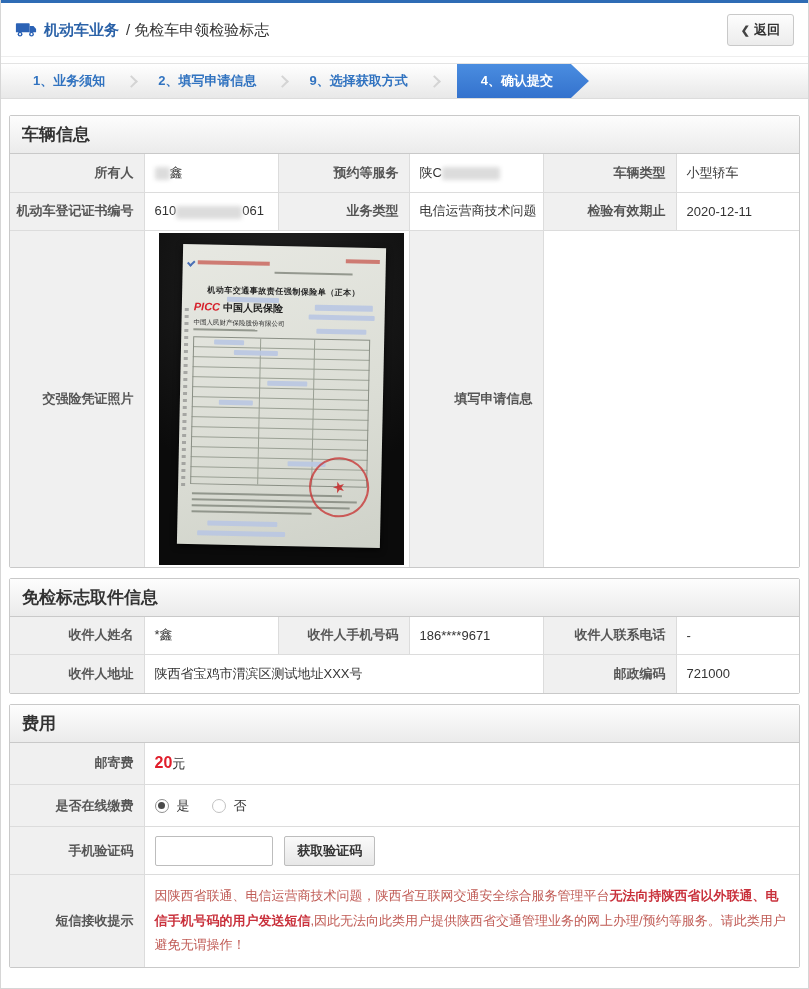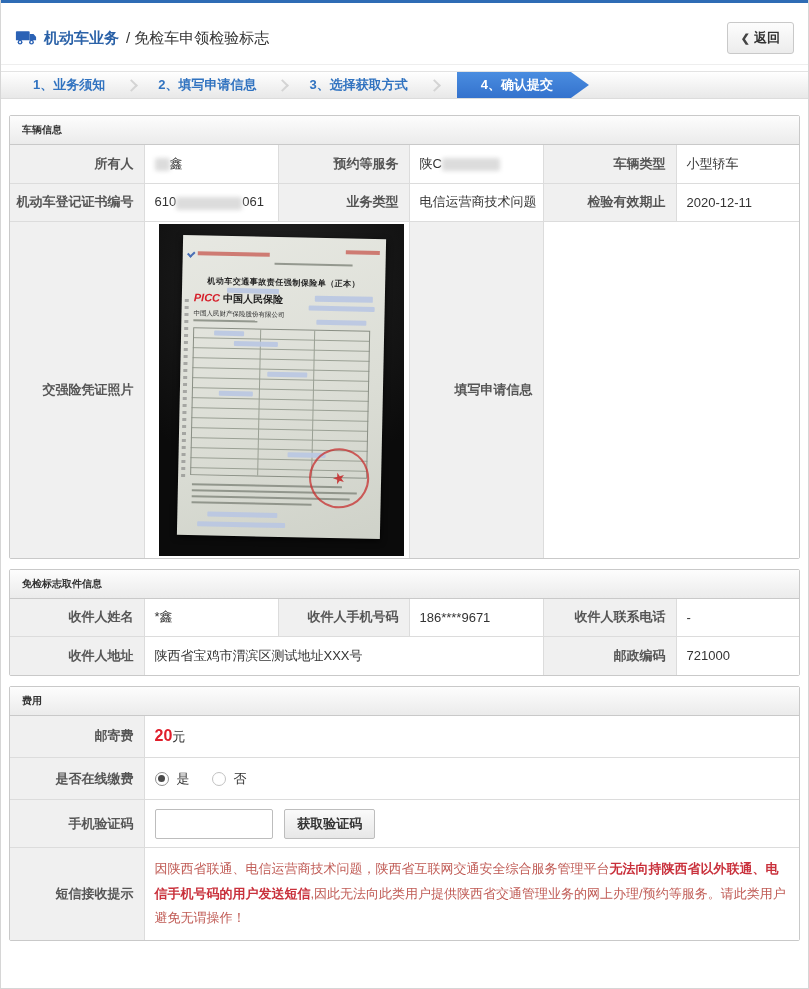--- a/index.html
+++ b/index.html
@@ -2,38 +2,38 @@
 <html><head>
 <meta charset="utf-8">
 <style>
   * { margin:0; padding:0; box-sizing:border-box; }
   html,body { width:809px; height:989px; background:#fff; }
   body { font-family:"Liberation Sans","DejaVu Sans",sans-serif; overflow:hidden; }
   .page { width:809px; height:989px; border:1px solid #d6d6d6; border-top:none; background:#fff; }
   .topbar { height:3px; background:#2e6cb5; }
 
   
-  .hdr { display:flex; justify-content:space-between; align-items:center; padding:19px 14px 10px; border-bottom:1px solid #eee; }
+  .hdr { display:flex; justify-content:space-between; align-items:center; padding:11px 14px 10px; border-bottom:1px solid #eee; }
   .hdr-left { display:flex; align-items:center; gap:7px; }
   .truck { width:22px; height:16px; }
   .t-primary { color:#2b62a8; font-size:15px; font-weight:bold; }
   .t-secondary { color:#333; font-size:15px; }
   .back-btn { display:inline-flex; align-items:center; gap:4px; background:linear-gradient(#fdfdfd,#ececec); border:1px solid #c9c9c9; border-radius:3px; padding:6px 13px; font-size:13px; font-weight:bold; color:#333; cursor:pointer; }
   .back-chev { font-size:11px; color:#444; }
 
   
-  .steps { margin-top:6px; height:28px; background:linear-gradient(#ffffff,#e8e8e8); border-top:1px solid #e3e3e3; border-bottom:1px solid #dcdcdc; display:flex; align-items:center; padding-left:20px; }
+  .steps { margin-top:6px; height:36px; background:linear-gradient(#ffffff,#e8e8e8); border-top:1px solid #e3e3e3; border-bottom:1px solid #dcdcdc; display:flex; align-items:center; padding-left:20px; }
   .step { color:#3173c0; font-size:13px; font-weight:bold; padding:0 12px; cursor:pointer; }
   .chev { width:9px; height:9px; border-top:2px solid #d4d4d4; border-right:2px solid #d4d4d4; transform:rotate(45deg); margin:0 10px; }
   .step-active { align-self:stretch; display:flex; align-items:center; margin-left:8px; background:linear-gradient(#4a8de0,#3472cd); color:#fff; font-size:13px; font-weight:bold; padding:0 36px 0 24px; clip-path:polygon(0 0,calc(100% - 18px) 0,100% 50%,calc(100% - 18px) 100%,0 100%); cursor:pointer; }
 
   
   .section { margin:16px 8px 10px; border:1px solid #c9c9c9; border-radius:2px; background:#fff; }
   .section + .section { margin-top:10px; }
-  .sec-hd { background:linear-gradient(#fdfdfd,#ebebeb); border-bottom:1px solid #c9c9c9; padding:7px 12px; font-size:10px; font-weight:bold; color:#333; }
+  .sec-hd { background:linear-gradient(#fdfdfd,#ebebeb); border-bottom:1px solid #c9c9c9; padding:7px 12px; font-size:17px; font-weight:bold; color:#333; }
   table { width:100%; border-collapse:collapse; table-layout:fixed; }
   td { border:1px solid #dcdcdc; font-size:13px; height:38px; vertical-align:middle; }
   tr td:first-child { border-left:none; } tr td:last-child { border-right:none; }
   tr:first-child td { border-top:none; } tr:last-child td { border-bottom:none; }
   .lbl { background:#f0f0f0; text-align:right; padding-right:10px; font-weight:bold; color:#555; }
   .val { background:#fff; text-align:left; padding-left:10px; color:#333; }
   .blur { display:inline-block; height:13px; background:#dcdcdc; filter:blur(2px); border-radius:2px; vertical-align:middle; }
 
   
   .fee-amount { color:#e01d2a; font-size:16px; font-weight:bold; }
@@ -91,21 +91,21 @@
       <span class="back-chev">❮</span>
       <span>返回</span>
     </button>
   </div>
 
   <div class="steps">
     <span class="step">1、业务须知</span>
     <span class="chev"></span>
     <span class="step">2、填写申请信息</span>
     <span class="chev"></span>
-    <span class="step">3、选择获取方式</span>
+    <span class="step">9、选择获取方式</span>
     <span class="chev"></span>
     <span class="step-active">4、确认提交</span>
   </div>
 
   <div class="section">
     <div class="sec-hd">车辆信息</div>
     <table>
       <colgroup>
           <col style="width:134px">
           <col style="width:134px">

